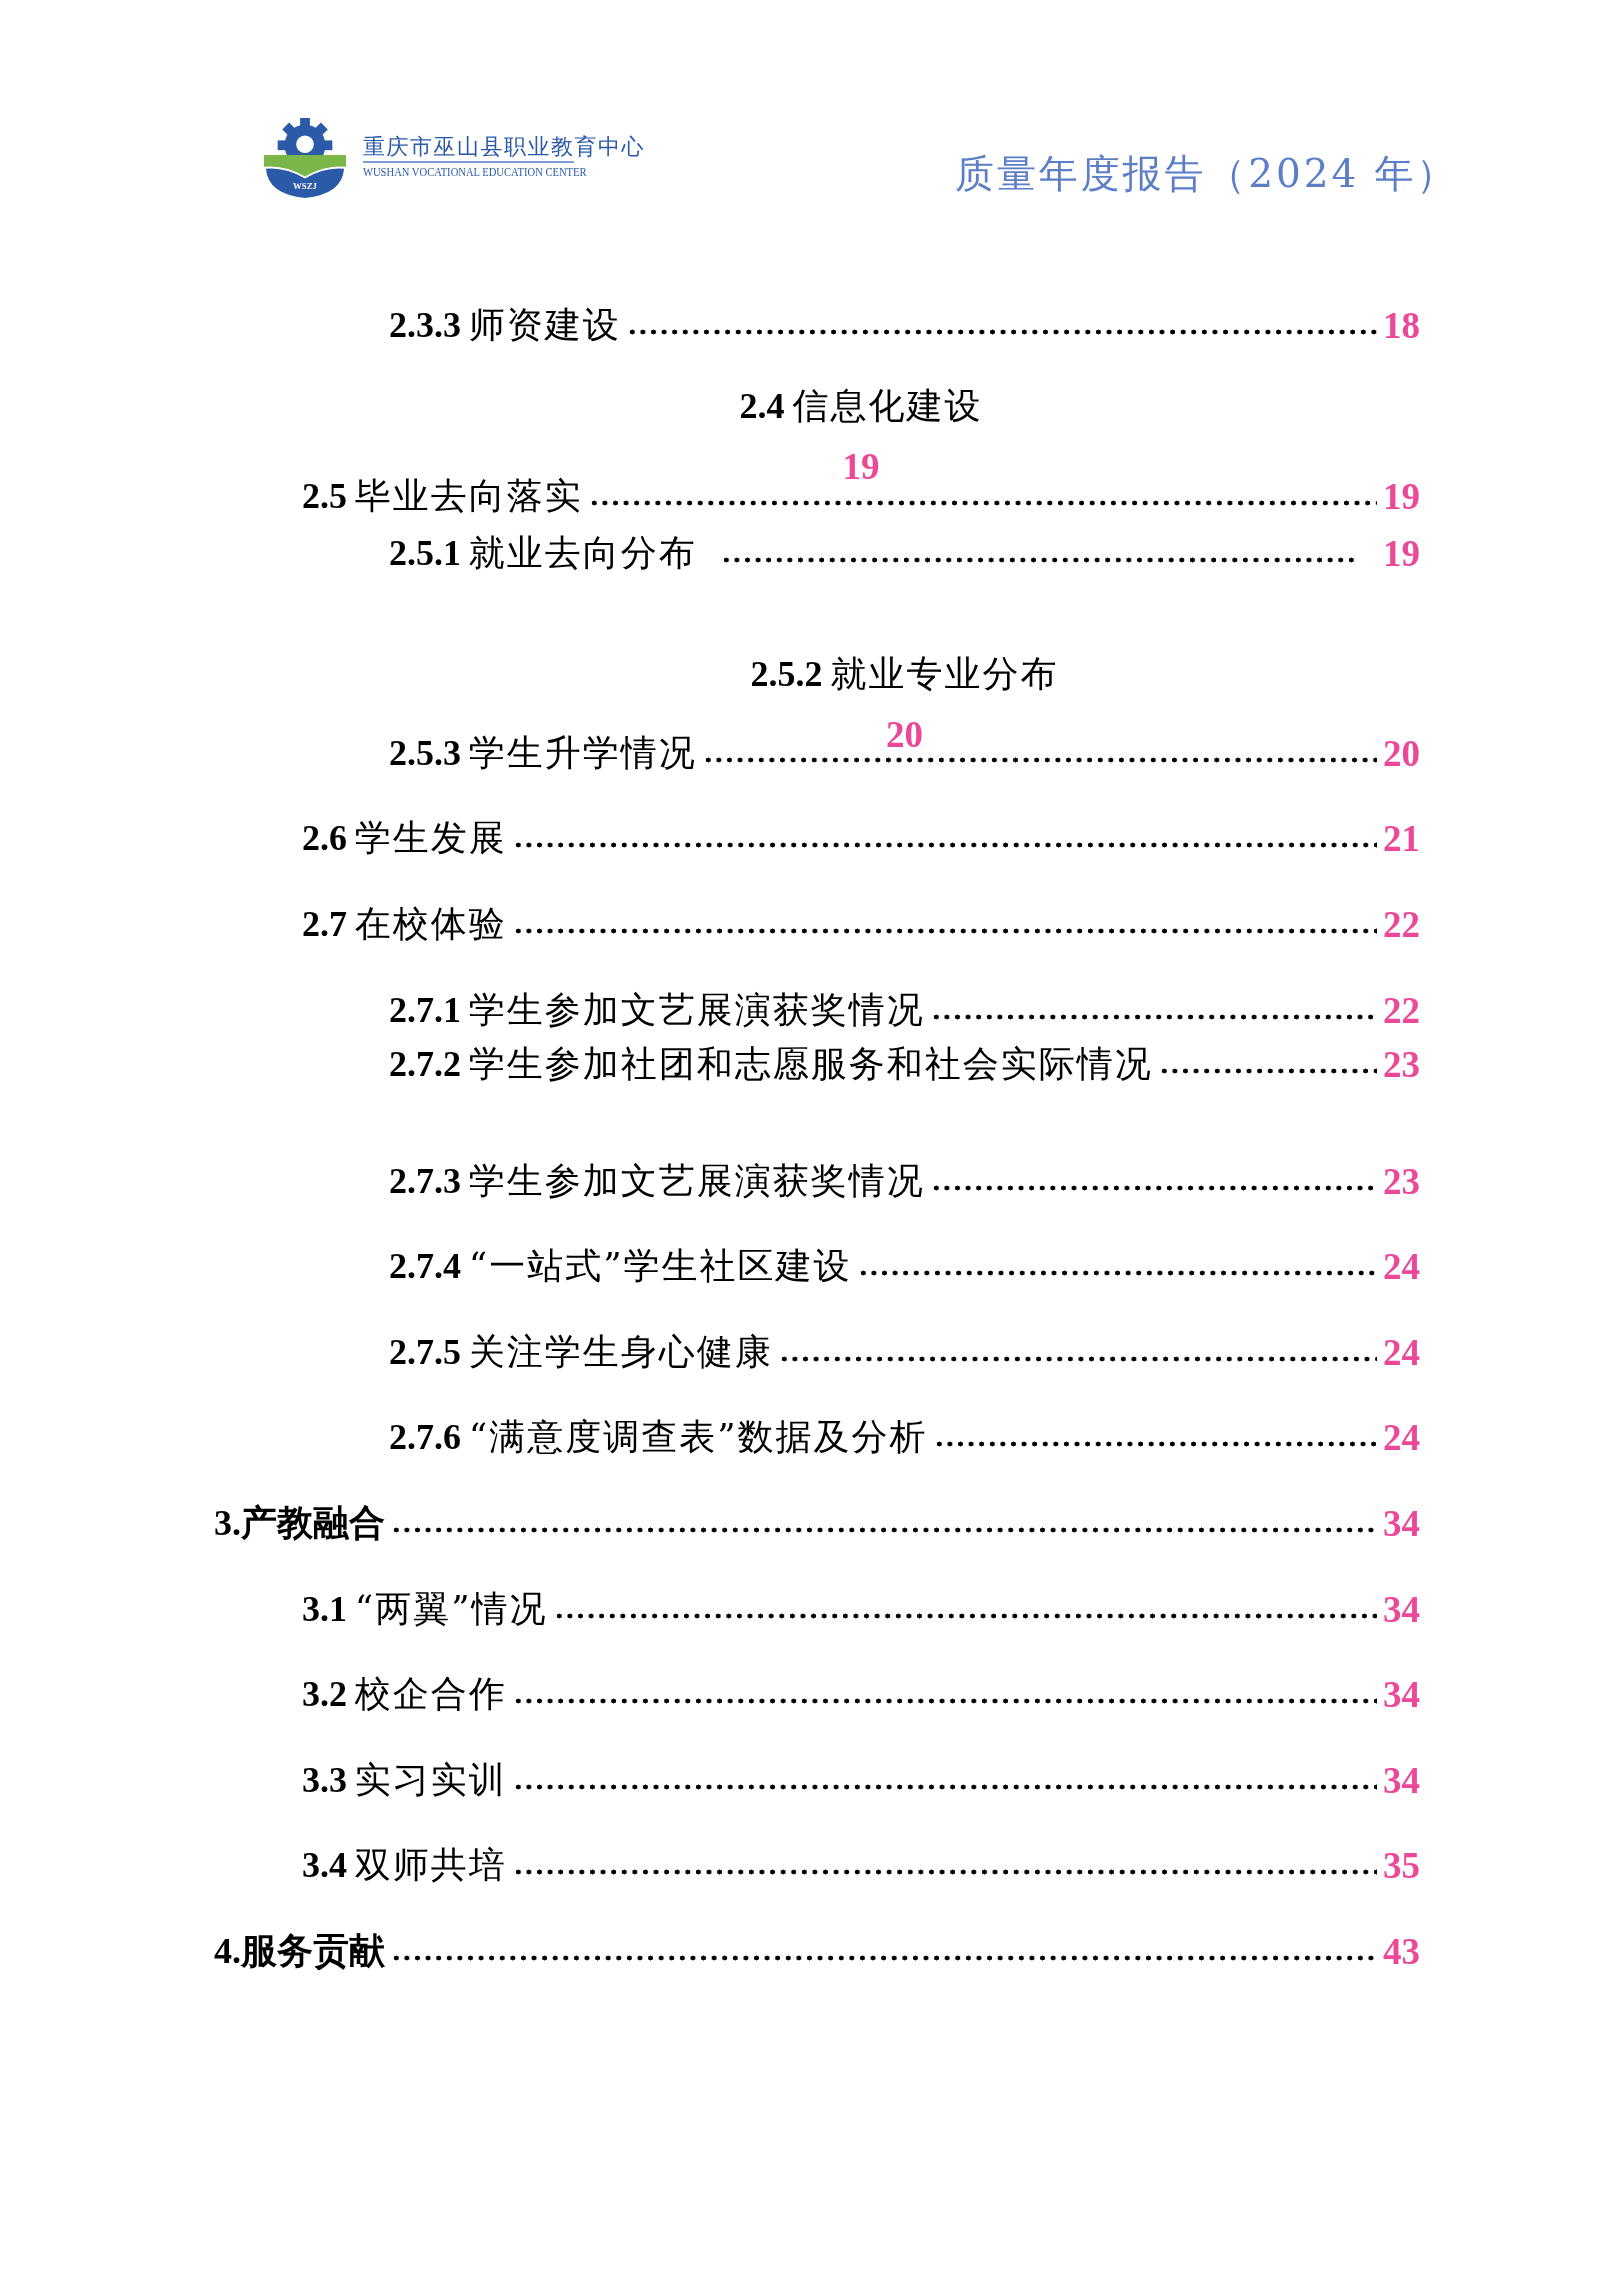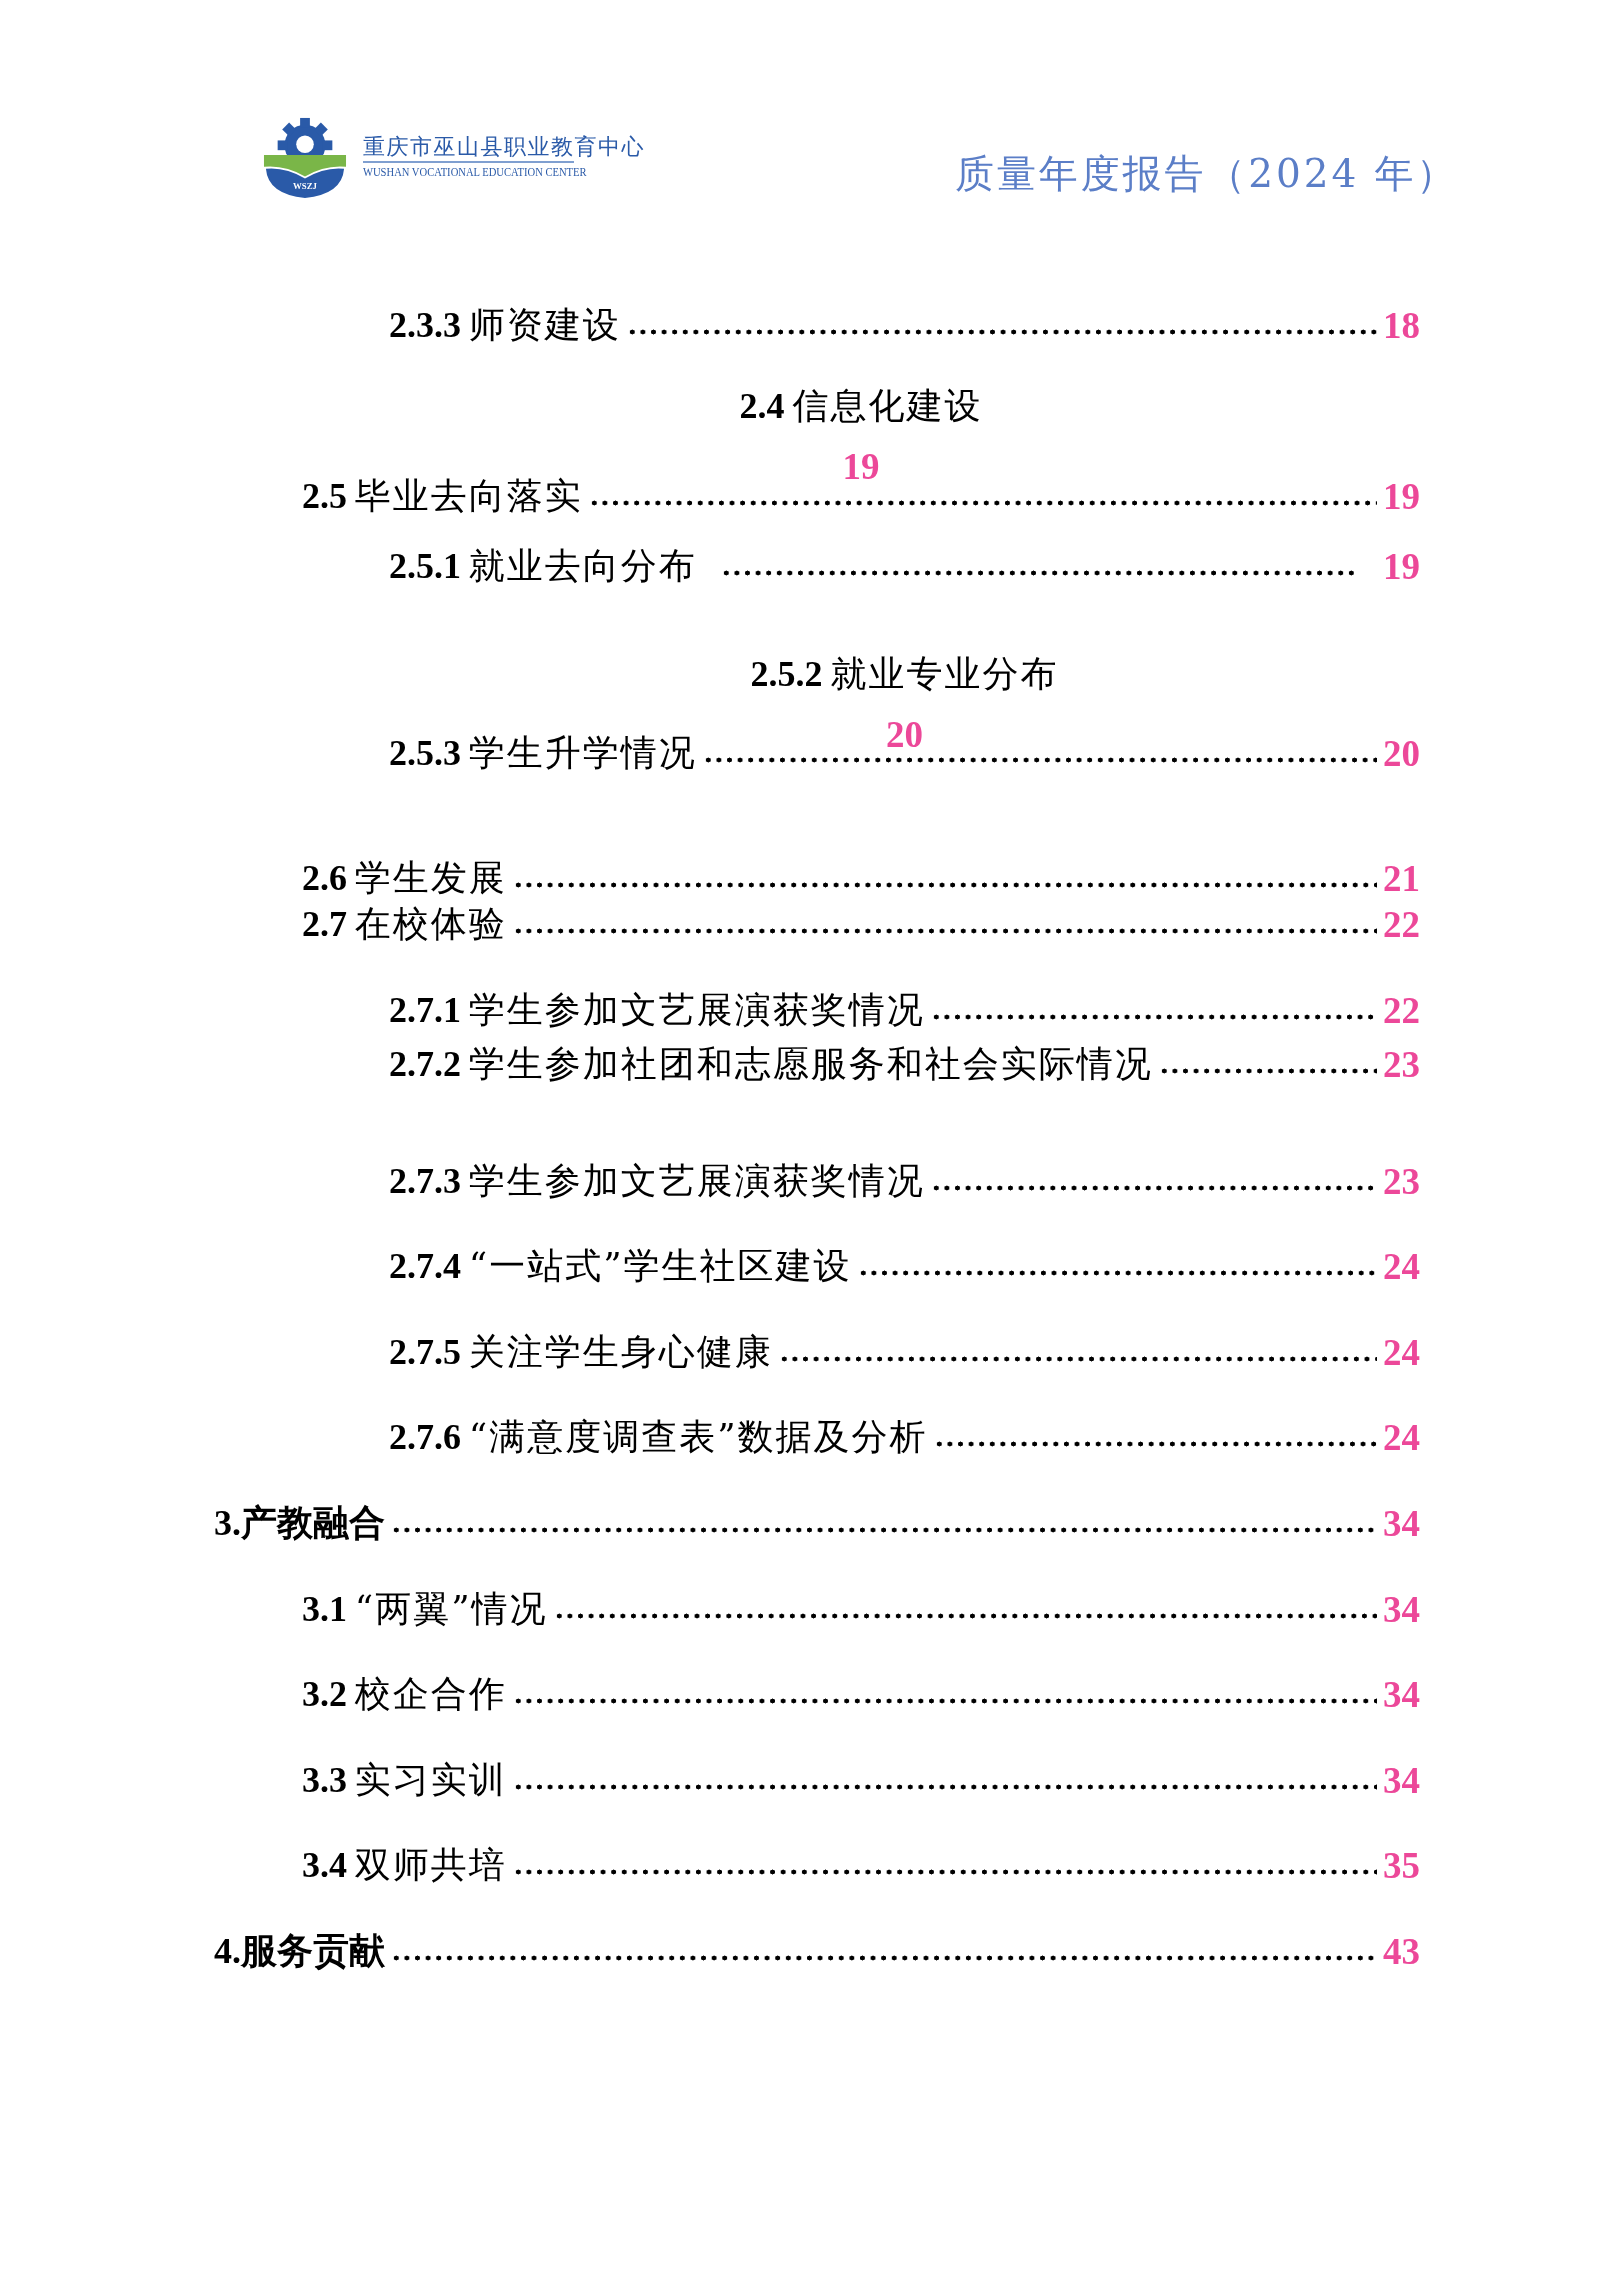--- a/index.html
+++ b/index.html
@@ -66,36 +66,36 @@
     <div class="toc-row l2" style="top: 382px; flex-direction: column;">
       <span class="toc-label"><span class="num">2.4</span><span>信息化建设</span></span>
       <span class="leader"></span>
       <span class="page">19</span>
     </div>
     <div class="toc-row l2" style="top: 467px;">
       <span class="toc-label"><span class="num">2.5</span><span>毕业去向落实</span></span>
       <span class="leader"></span>
       <span class="page">19</span>
     </div>
-    <div class="toc-row l3" style="top: 537px; gap: 18px;">
+    <div class="toc-row l3" style="top: 524px; gap: 18px;">
       <span class="toc-label"><span class="num">2.5.1</span><span>就业去向分布</span></span>
       <span class="leader"></span>
       <span class="page">19</span>
     </div>
     <div class="toc-row l3" style="top: 650px; flex-direction: column;">
       <span class="toc-label"><span class="num">2.5.2</span><span>就业专业分布</span></span>
       <span class="leader"></span>
       <span class="page">20</span>
     </div>
     <div class="toc-row l3" style="top: 724px;">
       <span class="toc-label"><span class="num">2.5.3</span><span>学生升学情况</span></span>
       <span class="leader"></span>
       <span class="page">20</span>
     </div>
-    <div class="toc-row l2" style="top: 809px; margin-top: 40px;">
+    <div class="toc-row l2" style="top: 809px;">
       <span class="toc-label"><span class="num">2.6</span><span>学生发展</span></span>
       <span class="leader"></span>
       <span class="page">21</span>
     </div>
     <div class="toc-row l2" style="top: 895px;">
       <span class="toc-label"><span class="num">2.7</span><span>在校体验</span></span>
       <span class="leader"></span>
       <span class="page">22</span>
     </div>
     <div class="toc-row l3" style="top: 981px;">

